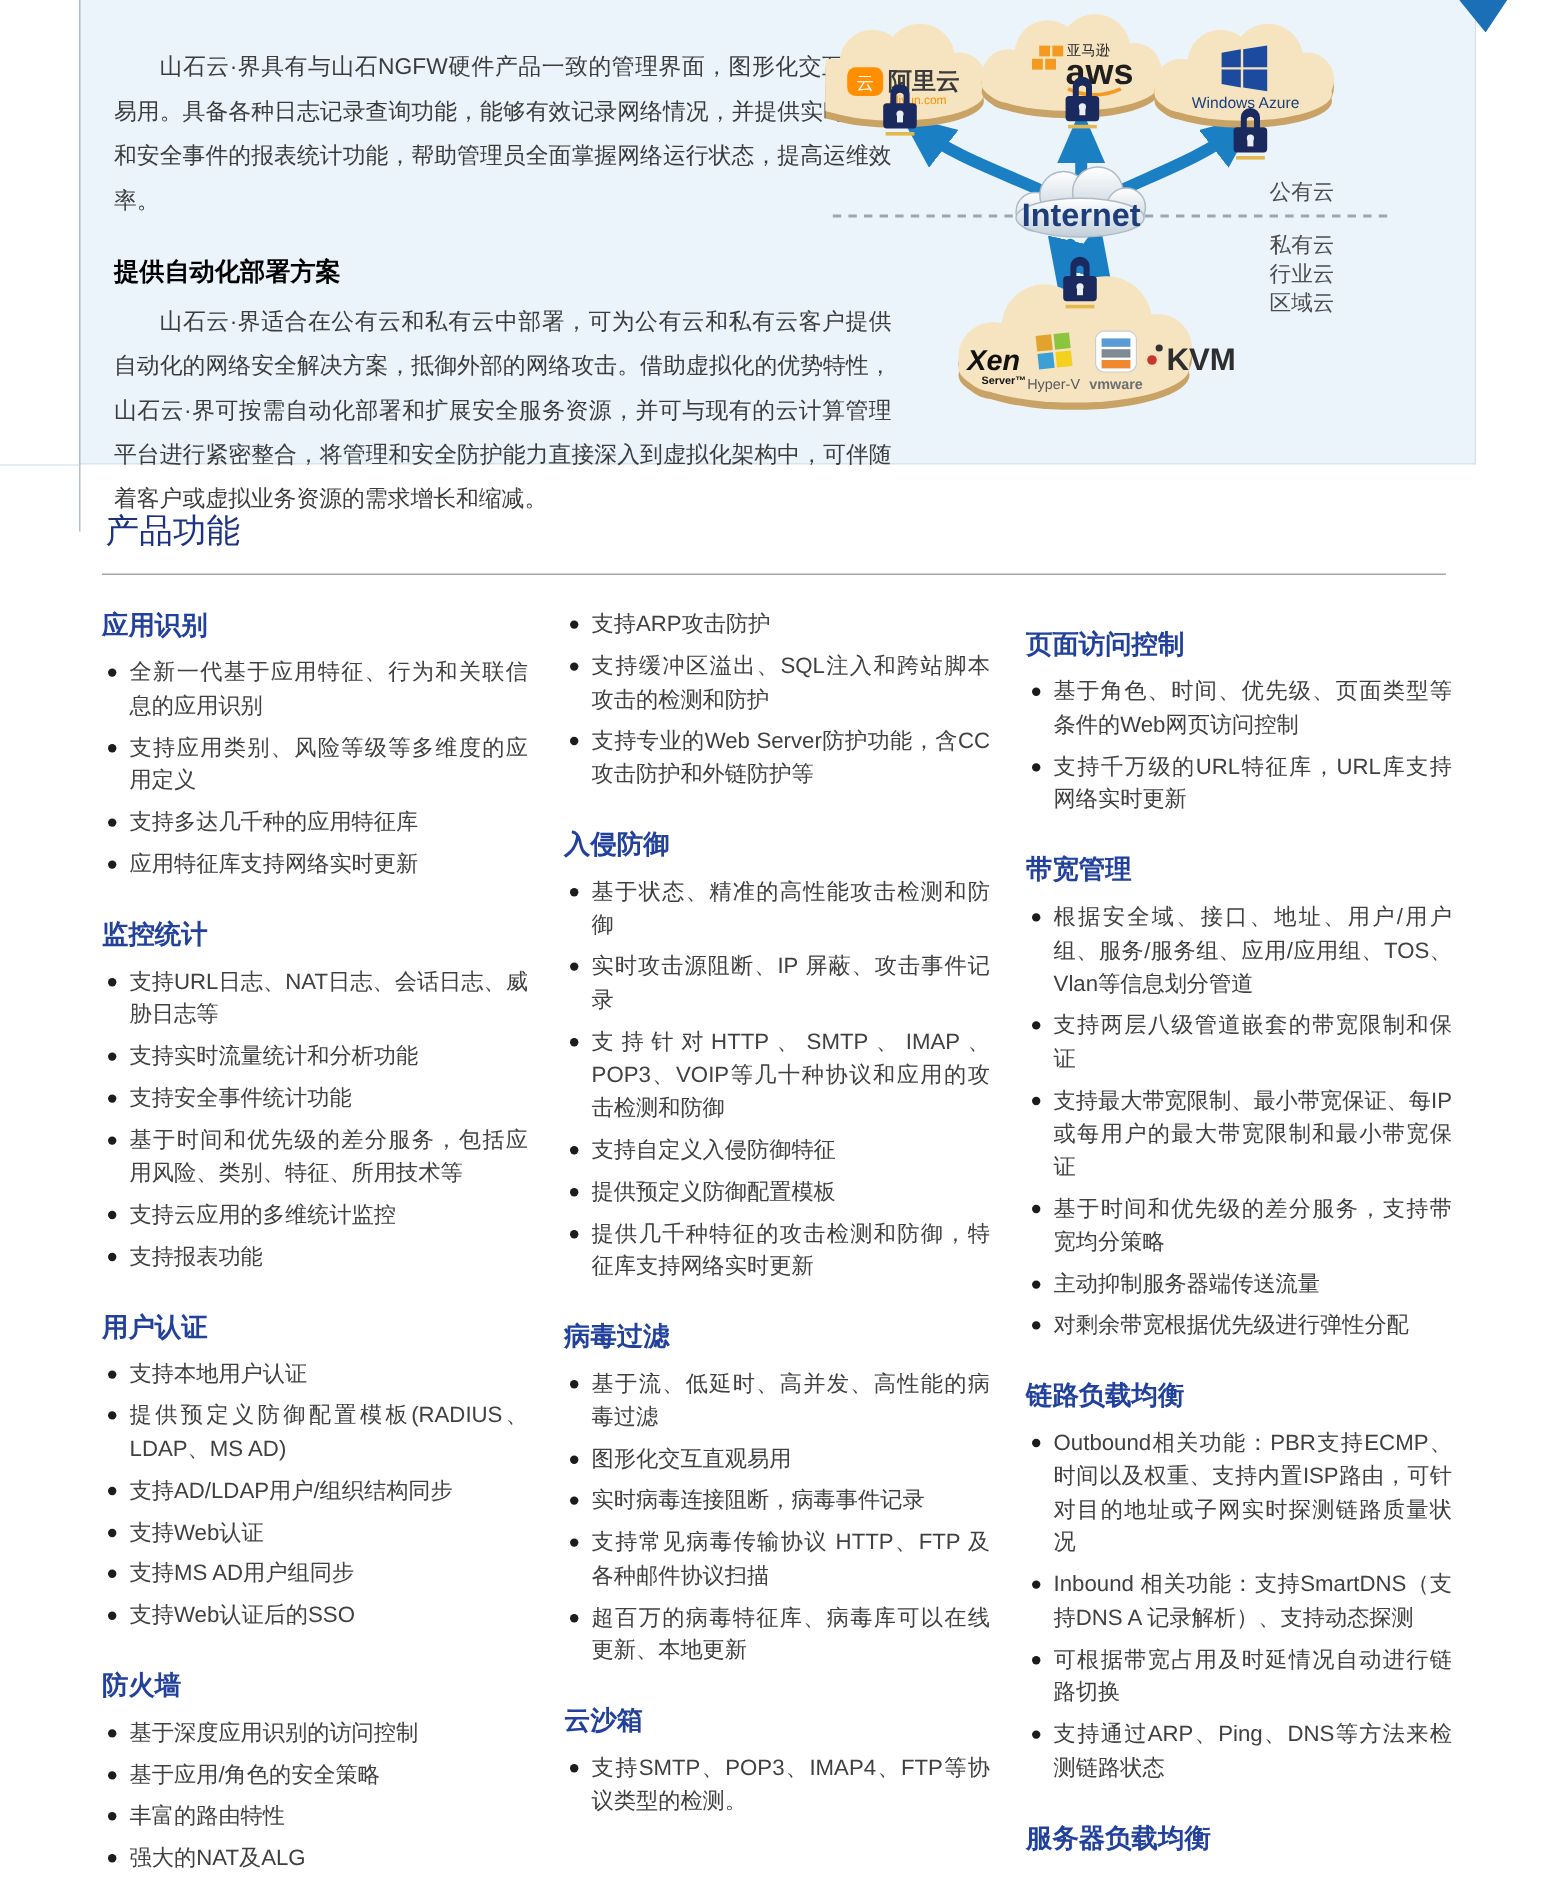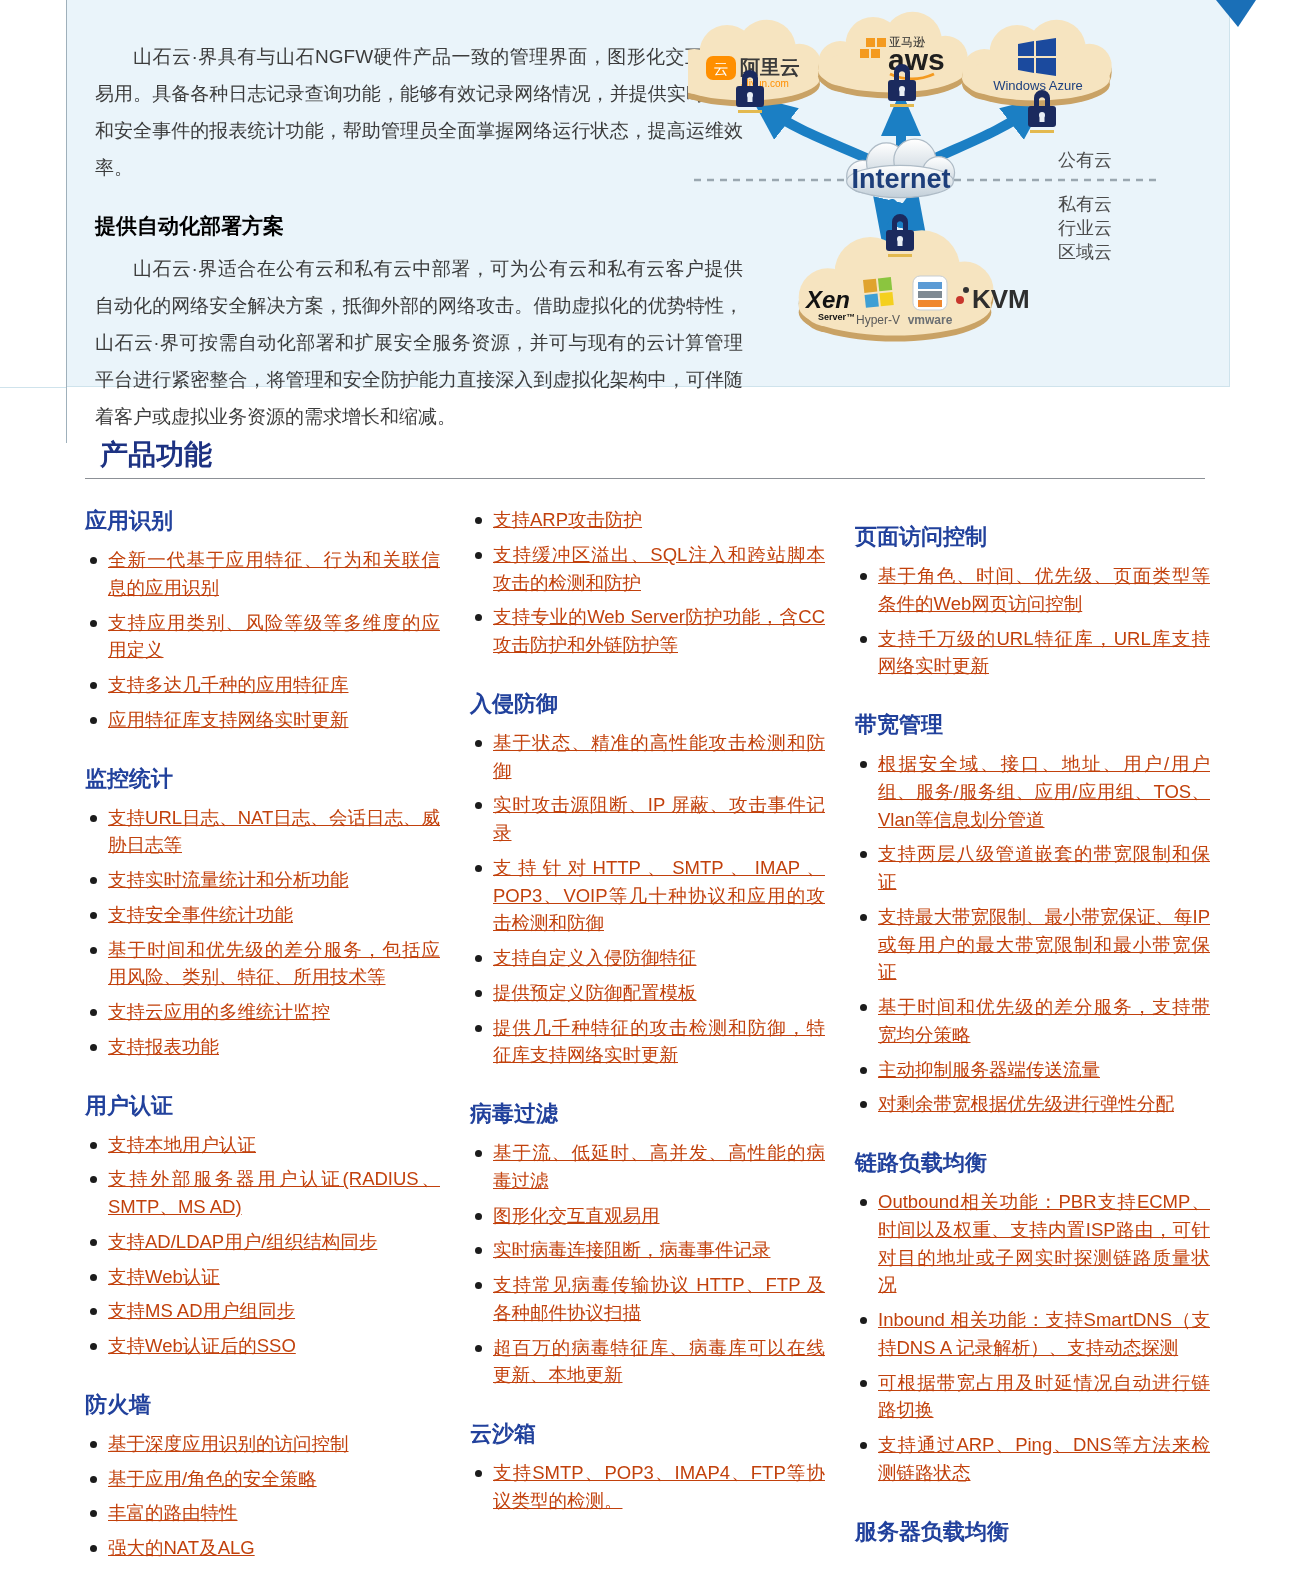--- a/index.html
+++ b/index.html
@@ -25,37 +25,37 @@
     margin:0;font-size:19px;line-height:1.95;text-align:justify;color:#3c3c3c;
     text-indent:2em;
   }
   .hero-text h2{
     margin:26px 0 10px 0;font-size:21px;font-weight:bold;color:#000000;
   }
   
   .diagram{position:absolute;left:688px;top:8px;width:480px;height:360px;}
   
   .features-title{
-    position:absolute;left:88px;top:424px;margin:12px;
-    font-size:28px;font-weight:bold;color:#1d3282;
+    position:absolute;left:88px;top:424px;margin:0;
+    font-size:28px;font-weight:normal;color:#1d3282;
   }
   .features-rule{position:absolute;left:85px;top:478px;width:1120px;height:1px;background:#8c9096;}
   .feature-columns{
     position:absolute;left:85px;top:492px;width:1125px;
     display:flex;gap:30px;align-items:flex-start;
   }
   .fcol{width:355px;}
   .fcol h3{
     margin:30px 0 10px 0;font-size:22px;font-weight:bold;color:#21419c;
   }
   .fcol .first-continuation{margin-top:14px;}
   .fcol ul{list-style:none;margin:0 0 6px 0;padding:0;}
   .fcol li{
     position:relative;padding-left:23px;margin:0 0 7px 0;
-    font-size:18.5px;line-height:1.5;text-align:justify;color:#c2410c;text-decoration:underline;
+    font-size:18.5px;line-height:1.5;text-align:justify;color:#404040;
   }
   .fcol li::before{
     content:"";position:absolute;left:5px;top:11px;width:7px;height:7px;border-radius:50%;
     background:#1c1c1c;
   }
 </style>
 </head>
 <body>
 
 <div class="hero-panel"></div>
@@ -206,21 +206,21 @@
         <li>支持URL日志、NAT日志、会话日志、威胁日志等</li>
         <li>支持实时流量统计和分析功能</li>
         <li>支持安全事件统计功能</li>
         <li>基于时间和优先级的差分服务，包括应用风险、类别、特征、所用技术等</li>
         <li>支持云应用的多维统计监控</li>
         <li>支持报表功能</li>
       </ul>
       <h3>用户认证</h3>
       <ul>
         <li>支持本地用户认证</li>
-        <li>支持外部服务器用户认证(RADIUS、SMTP、MS AD)</li>
+        <li>提供预定义防御配置模板(RADIUS、LDAP、MS AD)</li>
         <li>支持AD/LDAP用户/组织结构同步</li>
         <li>支持Web认证</li>
         <li>支持MS AD用户组同步</li>
         <li>支持Web认证后的SSO</li>
       </ul>
       <h3>防火墙</h3>
       <ul>
         <li>基于深度应用识别的访问控制</li>
         <li>基于应用/角色的安全策略</li>
         <li>丰富的路由特性</li>

